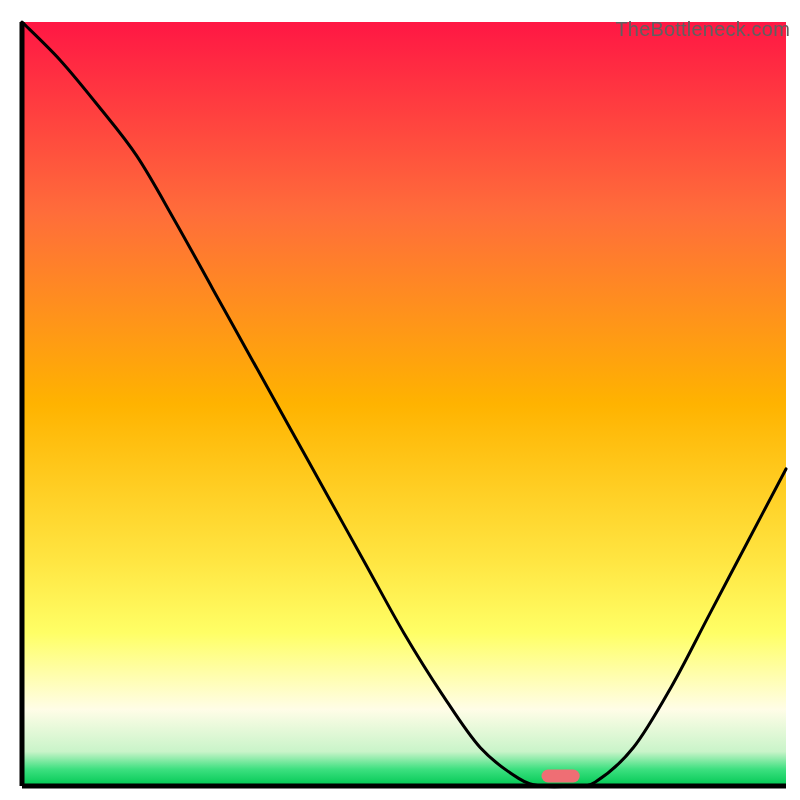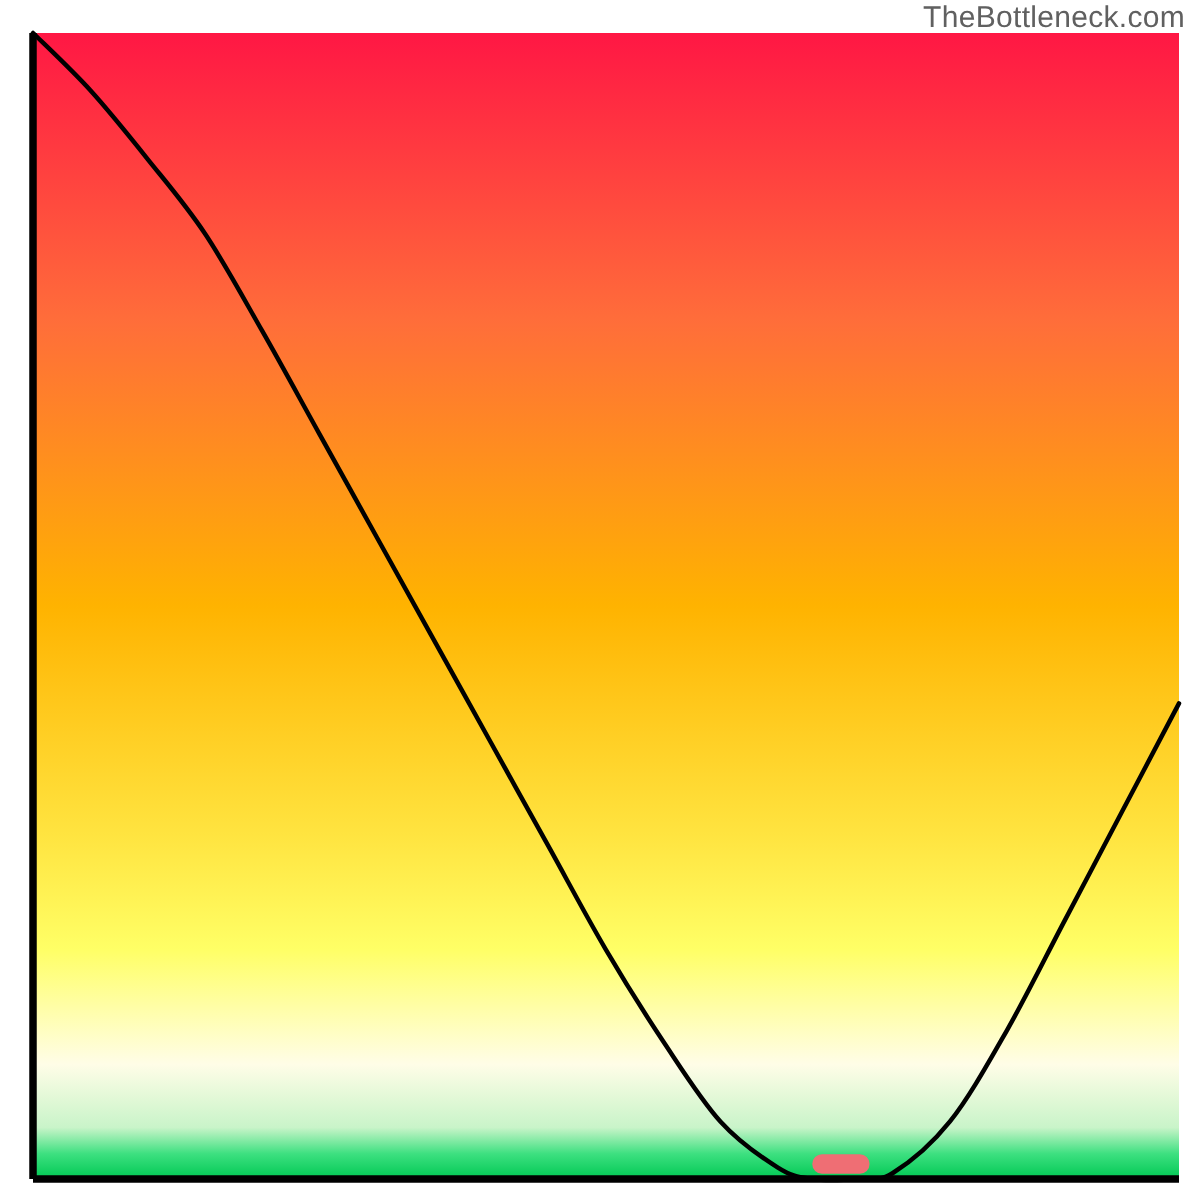--- a/index.html
+++ b/index.html
@@ -10,21 +10,21 @@
     background: #ffffff;
     font-family: Arial, Helvetica, sans-serif;
   }
   .container {
     position: relative;
     width: 800px;
     height: 800px;
   }
   .watermark {
     position: absolute;
-    top: 1px;
+    top: 18px;
     right: 10px;
     font-size: 20px;
     color: #606060;
     font-weight: 500;
     letter-spacing: 0.2px;
     z-index: 10;
   }
   svg {
     display: block;
   }

